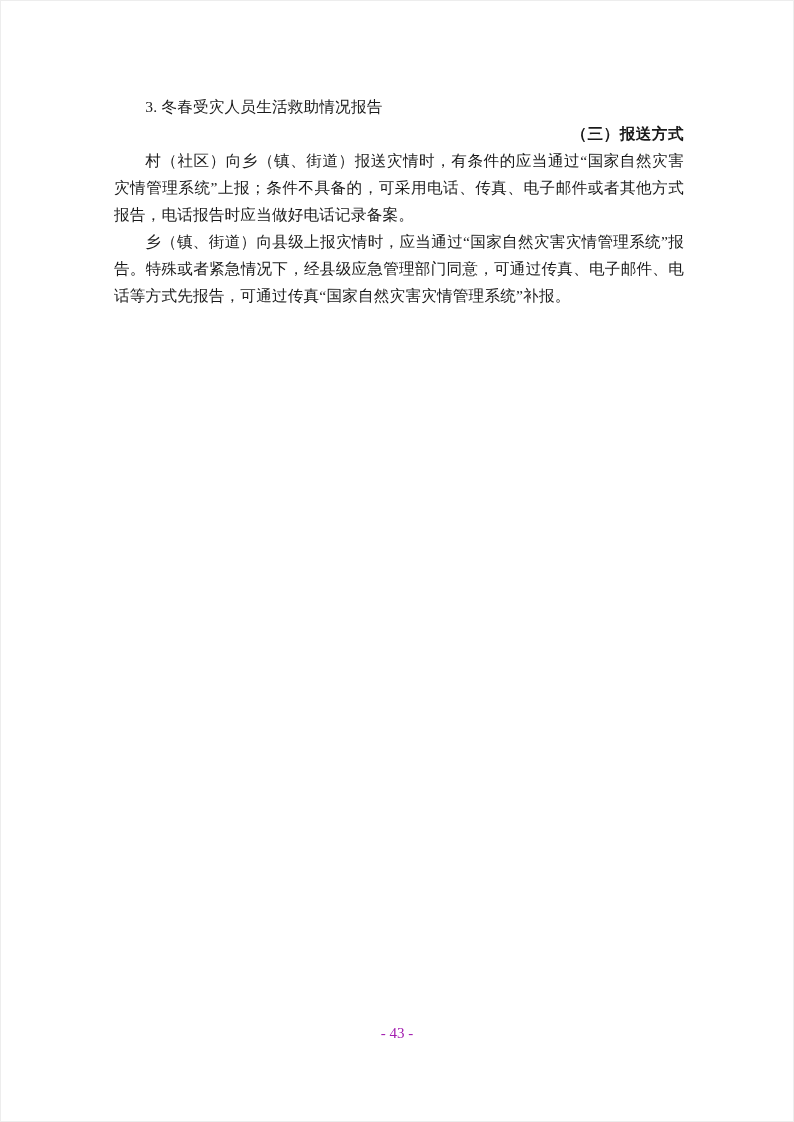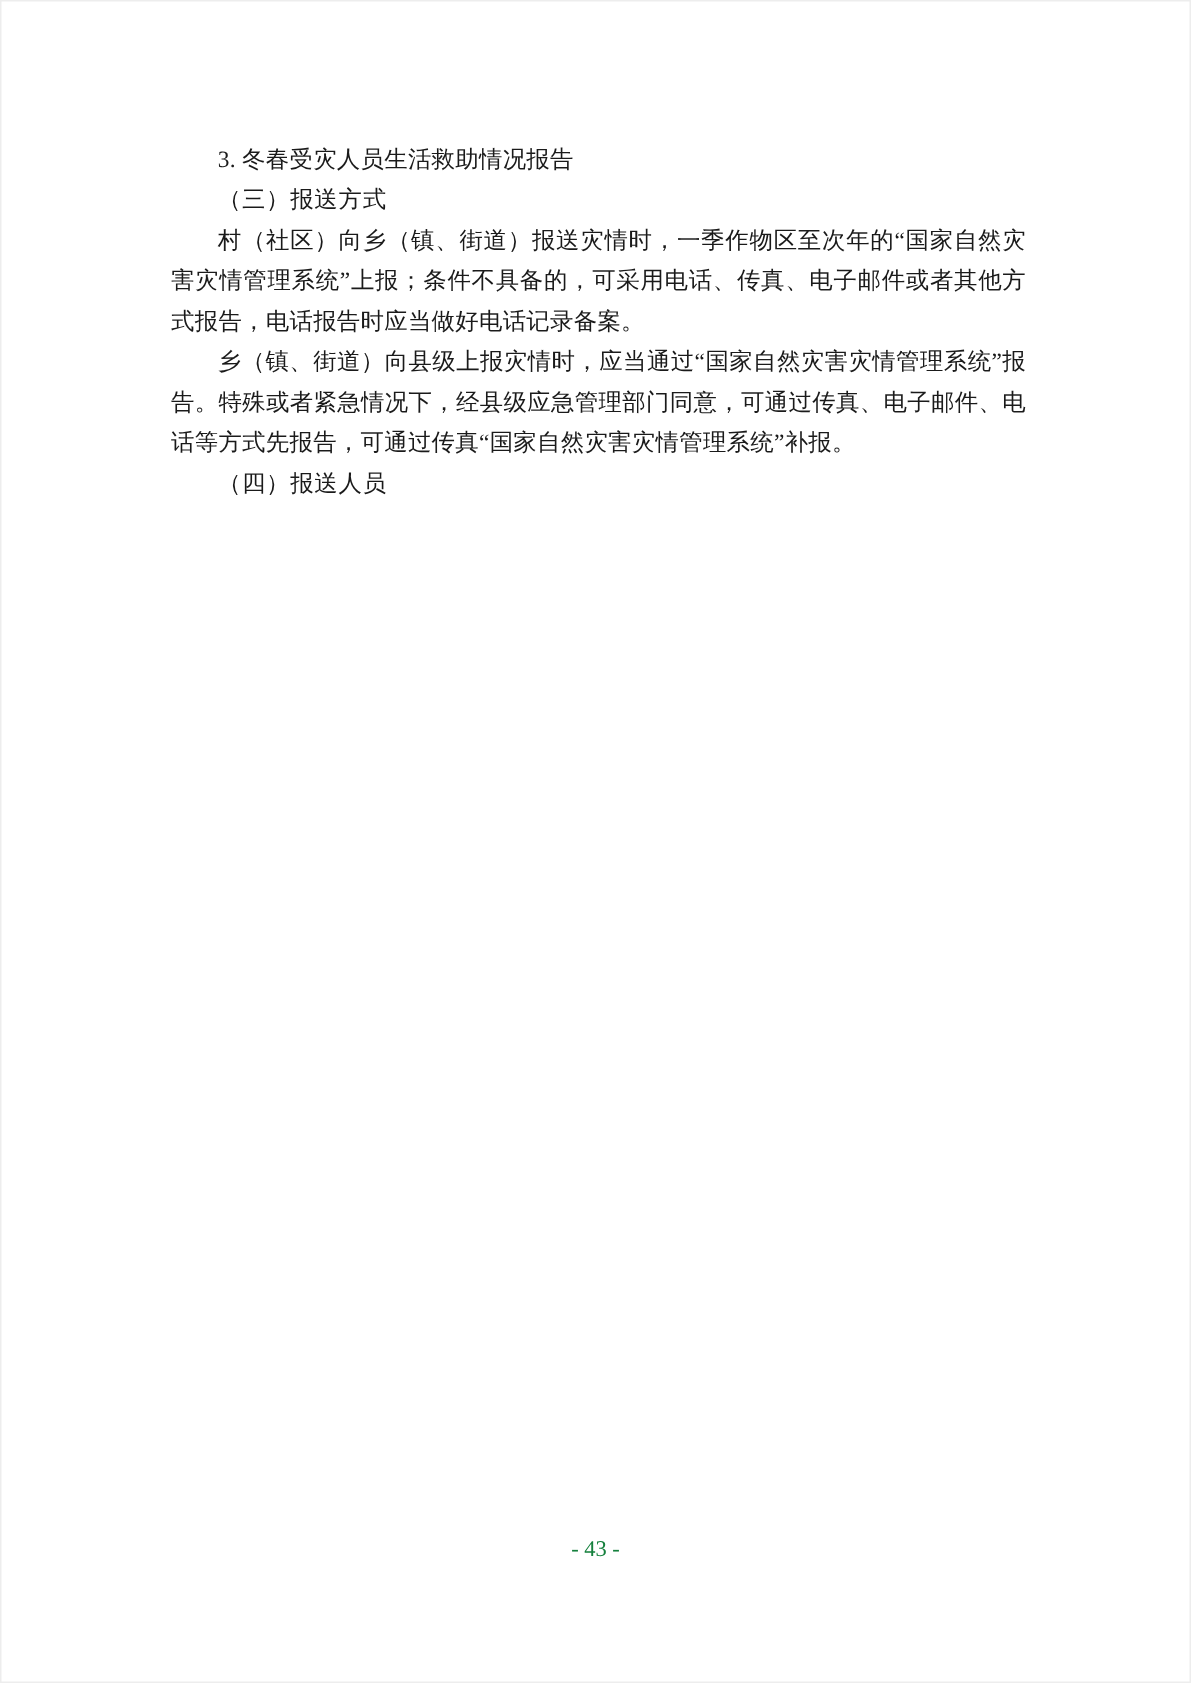--- a/index.html
+++ b/index.html
@@ -28,41 +28,40 @@
     margin: 0;
     font-size: 15.6px;
     line-height: 27px;
     text-align: justify;
     text-indent: 2em;
     letter-spacing: 0.2px;
     word-break: break-all;
   }
   .block.heading {
     font-family: "Liberation Sans", "DejaVu Sans", sans-serif;
-    font-weight: normal;
-    text-align: left;
+    font-weight: bold;
+    text-align: right;
     letter-spacing: 0.5px;
   }
   .footer {
     position: absolute;
     left: 0;
     right: 0;
     top: 1022px;
     text-align: center;
     font-size: 15px;
     line-height: 20px;
-    color: #15803d;
+    color: #a21caf;
     font-family: "Liberation Serif", "DejaVu Serif", serif;
   }
 </style>
 </head>
 <body>
 
 <div class="page">
   <div class="content">
     <p class="block">3. 冬春受灾人员生活救助情况报告</p>
     <p class="block heading">（三）报送方式</p>
-    <p class="block">村（社区）向乡（镇、街道）报送灾情时，一季作物区至次年的“国家自然灾害灾情管理系统”上报；条件不具备的，可采用电话、传真、电子邮件或者其他方式报告，电话报告时应当做好电话记录备案。</p>
+    <p class="block">村（社区）向乡（镇、街道）报送灾情时，有条件的应当通过“国家自然灾害灾情管理系统”上报；条件不具备的，可采用电话、传真、电子邮件或者其他方式报告，电话报告时应当做好电话记录备案。</p>
     <p class="block">乡（镇、街道）向县级上报灾情时，应当通过“国家自然灾害灾情管理系统”报告。特殊或者紧急情况下，经县级应急管理部门同意，可通过传真、电子邮件、电话等方式先报告，可通过传真“国家自然灾害灾情管理系统”补报。</p>
-    <p class="block heading">（四）报送人员</p>
   </div>
   <div class="footer">- 43 -</div>
 </div>
 
 </body></html>

